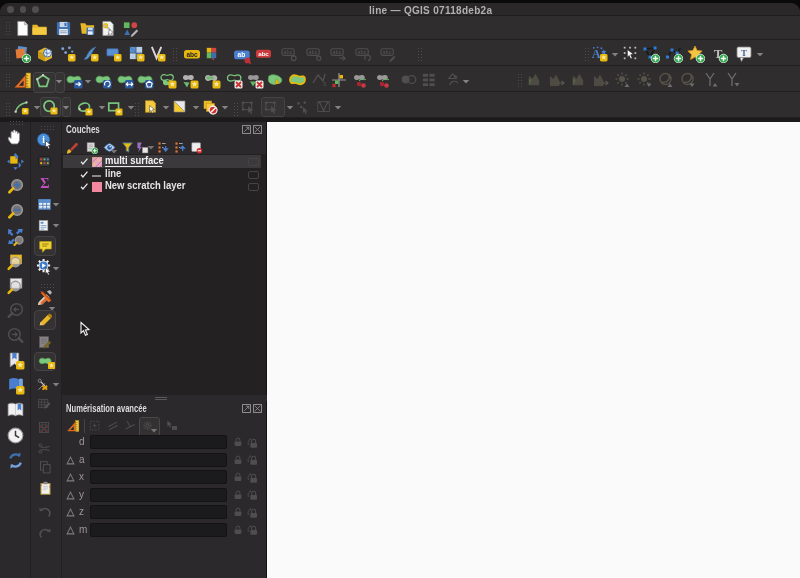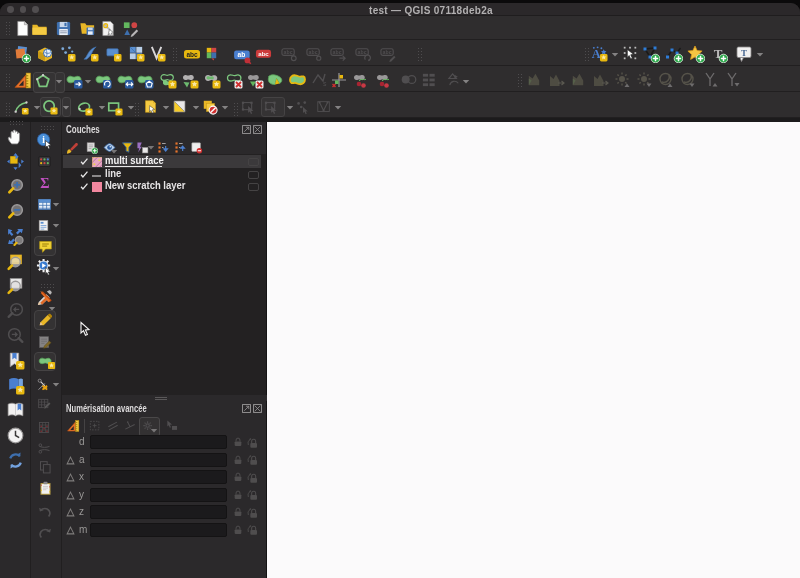--- a/index.html
+++ b/index.html
@@ -6,21 +6,21 @@
 div,svg{box-sizing:content-box}
 </style></head>
 <body>
 <div style="position:absolute;left:0;top:3px;width:800px;height:575px;background:#1c1b1c;border-radius:9px 9px 0 0;overflow:hidden">
 </div>
 <div style="position:absolute;left:0px;top:3px;width:800px;height:13px;background:#2b282a;border-radius:9px 9px 0 0;"></div>
 <div style="position:absolute;left:0px;top:15px;width:800px;height:1px;background:#1f1d1e;"></div>
 <div style="position:absolute;left:7.1px;top:6.2px;width:6.8px;height:6.8px;border-radius:50%;background:#514e50"></div>
 <div style="position:absolute;left:19.6px;top:6.2px;width:6.8px;height:6.8px;border-radius:50%;background:#514e50"></div>
 <div style="position:absolute;left:32.1px;top:6.2px;width:6.8px;height:6.8px;border-radius:50%;background:#514e50"></div>
-<div style="position:absolute;left:369px;top:5px;font-size:10px;color:#b2b0b1;font-weight:700;white-space:nowrap;letter-spacing:0.3px">test — QGIS 07118deb2a</div>
+<div style="position:absolute;left:369px;top:5px;font-size:10px;color:#b2b0b1;font-weight:700;white-space:nowrap;letter-spacing:0.3px">line — QGIS 07118deb2a</div>
 <div style="position:absolute;left:0px;top:16px;width:800px;height:24px;background:#2f2d2e;"></div>
 <div style="position:absolute;left:0px;top:39px;width:800px;height:1px;background:#211f20;"></div>
 <div style="position:absolute;left:0px;top:40px;width:800px;height:26px;background:#2f2d2e;"></div>
 <div style="position:absolute;left:0px;top:65px;width:800px;height:1px;background:#211f20;"></div>
 <div style="position:absolute;left:0px;top:66px;width:800px;height:26px;background:#2f2d2e;"></div>
 <div style="position:absolute;left:0px;top:91px;width:800px;height:1px;background:#211f20;"></div>
 <div style="position:absolute;left:0px;top:92px;width:800px;height:26px;background:#2f2d2e;"></div>
 <div style="position:absolute;left:0px;top:117px;width:800px;height:1px;background:#211f20;"></div>
 <div style="position:absolute;left:0px;top:118px;width:800px;height:4px;background:#1c1b1c;"></div>
 <div style="position:absolute;left:5px;top:21px;width:5px;height:16px;background-image:radial-gradient(#4e4c4e 0.8px, transparent 1px);background-size:3px 3px;"></div>

